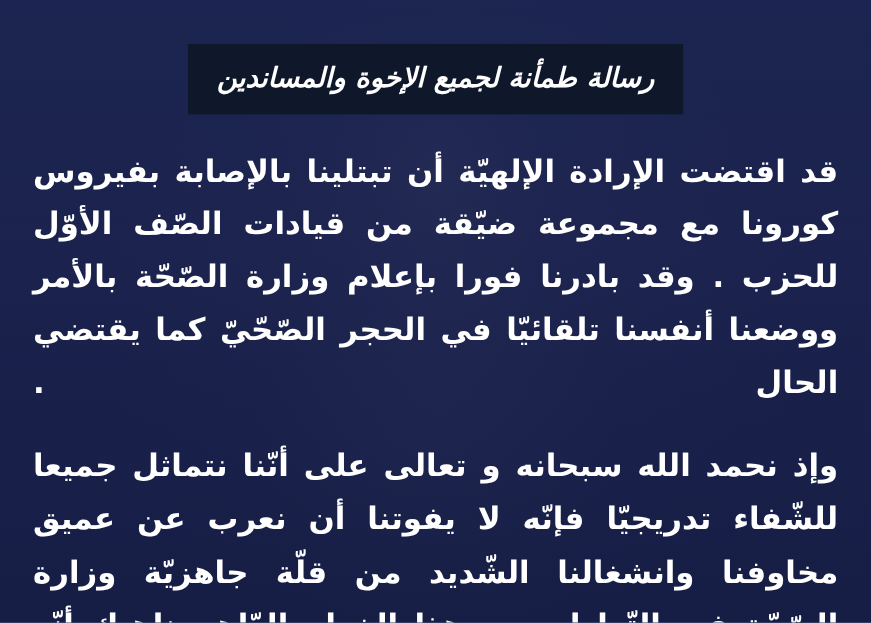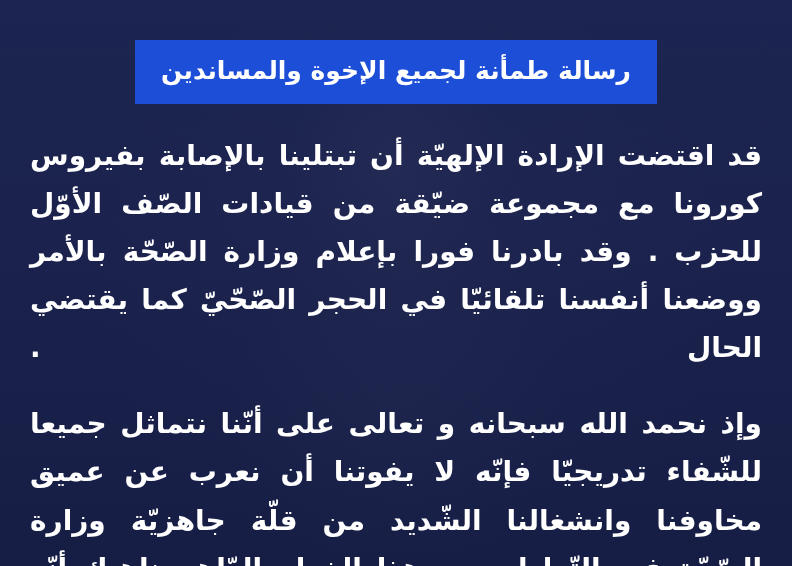--- a/index.html
+++ b/index.html
@@ -42,29 +42,30 @@
     padding: 0 22px;
     height: 100%;
     box-sizing: border-box;
   }
   .headline-wrap {
     margin-top: 40px;
     display: flex;
     justify-content: center;
   }
   .headline {
-    background: #1d4ed8;
+    background: #0f172a;
     color: #ffffff;
     font-size: 25px;
     font-weight: bold;
     line-height: 1.5;
     padding: 12px 26px 14px 26px;
     text-align: center;
     letter-spacing: 0;
     white-space: nowrap;
+    font-style: italic;
   }
   .body-text {
     margin-top: 10px;
     color: #ffffff;
     text-align: justify;
     text-align-last: justify;
     font-size: 28px;
     line-height: 1.72;
     font-weight: bold;
     padding: 0 8px;

